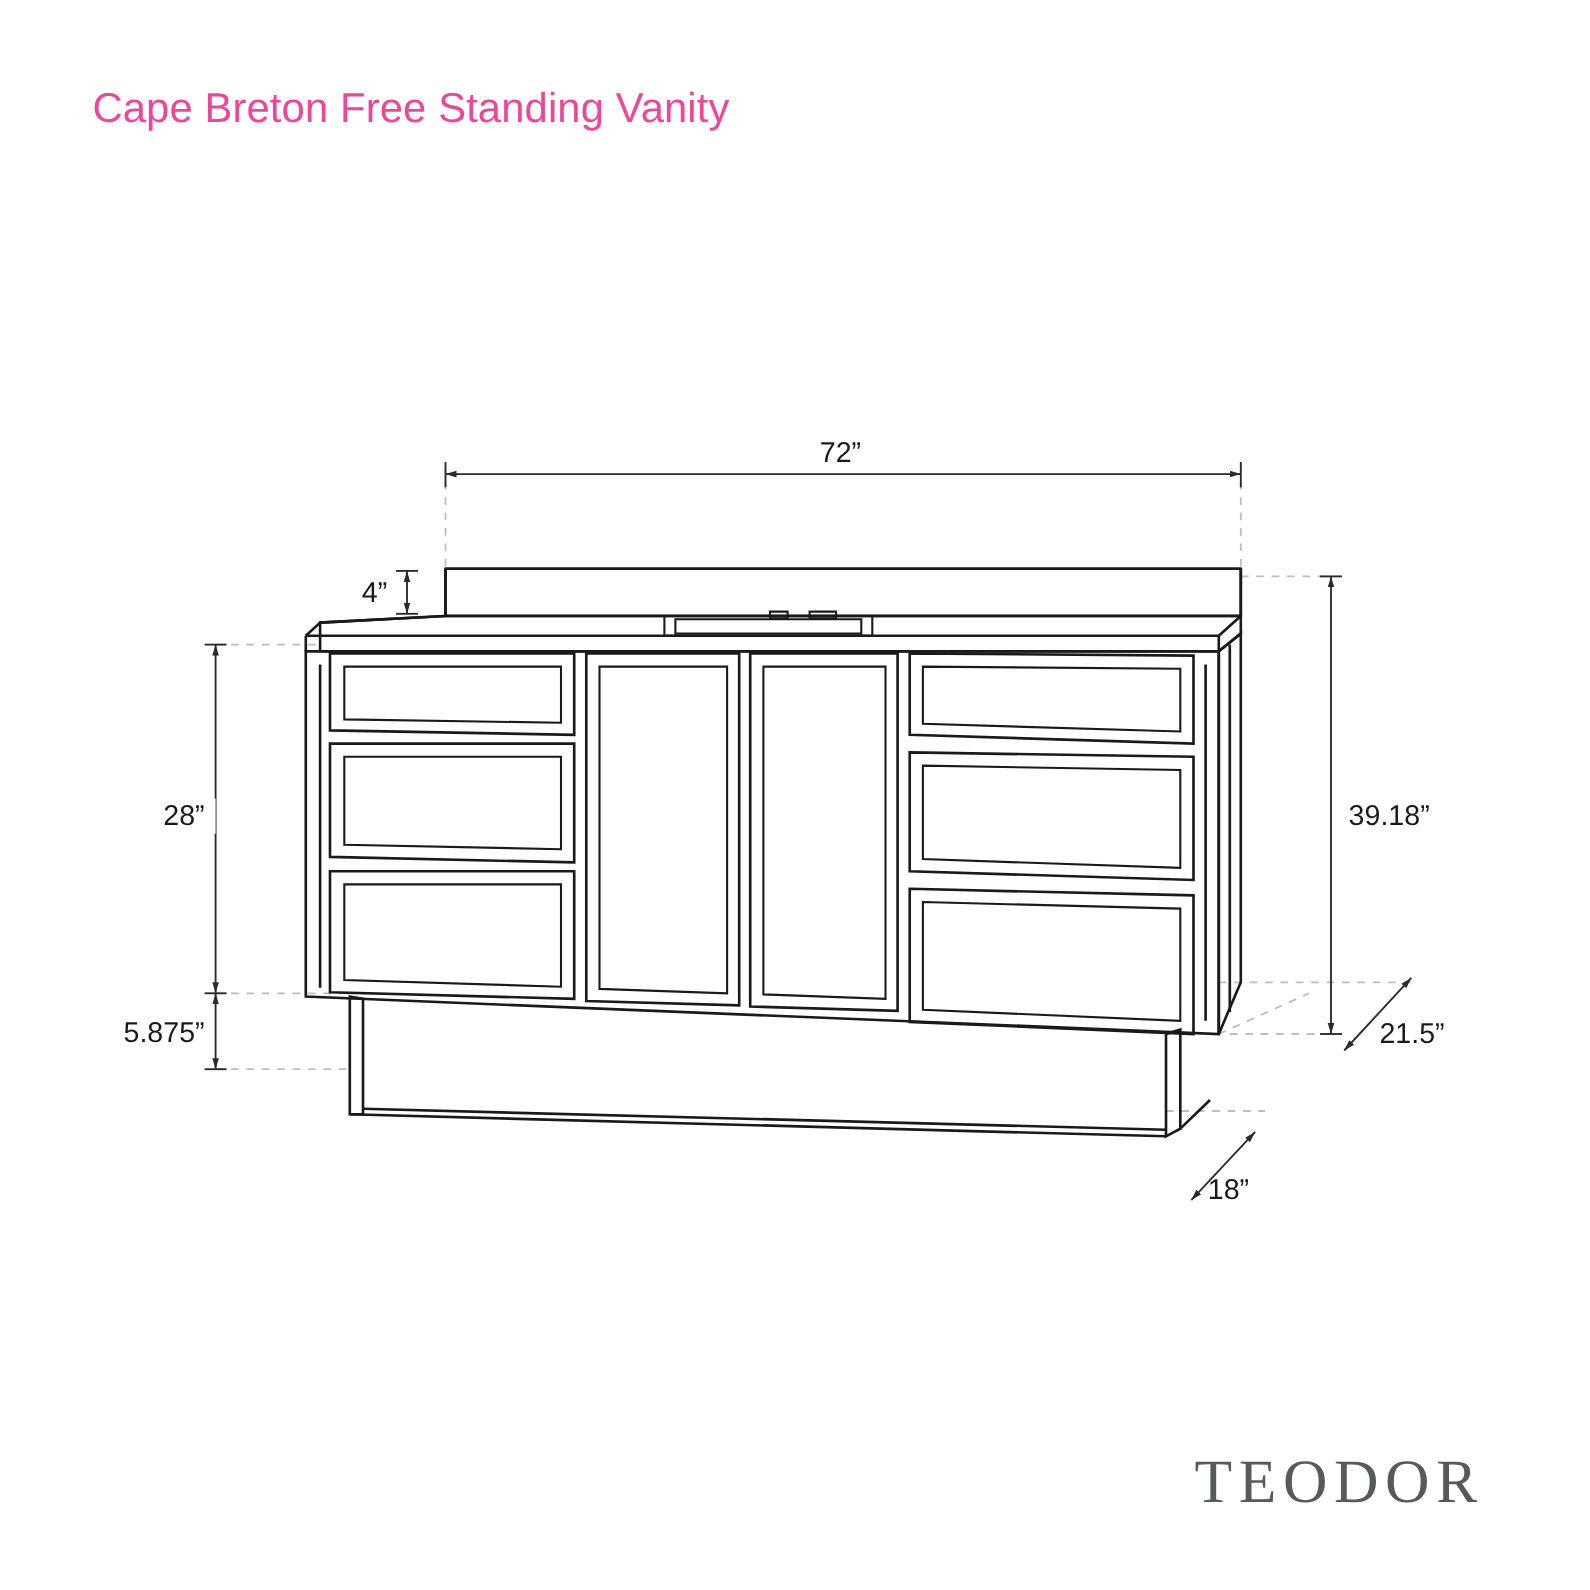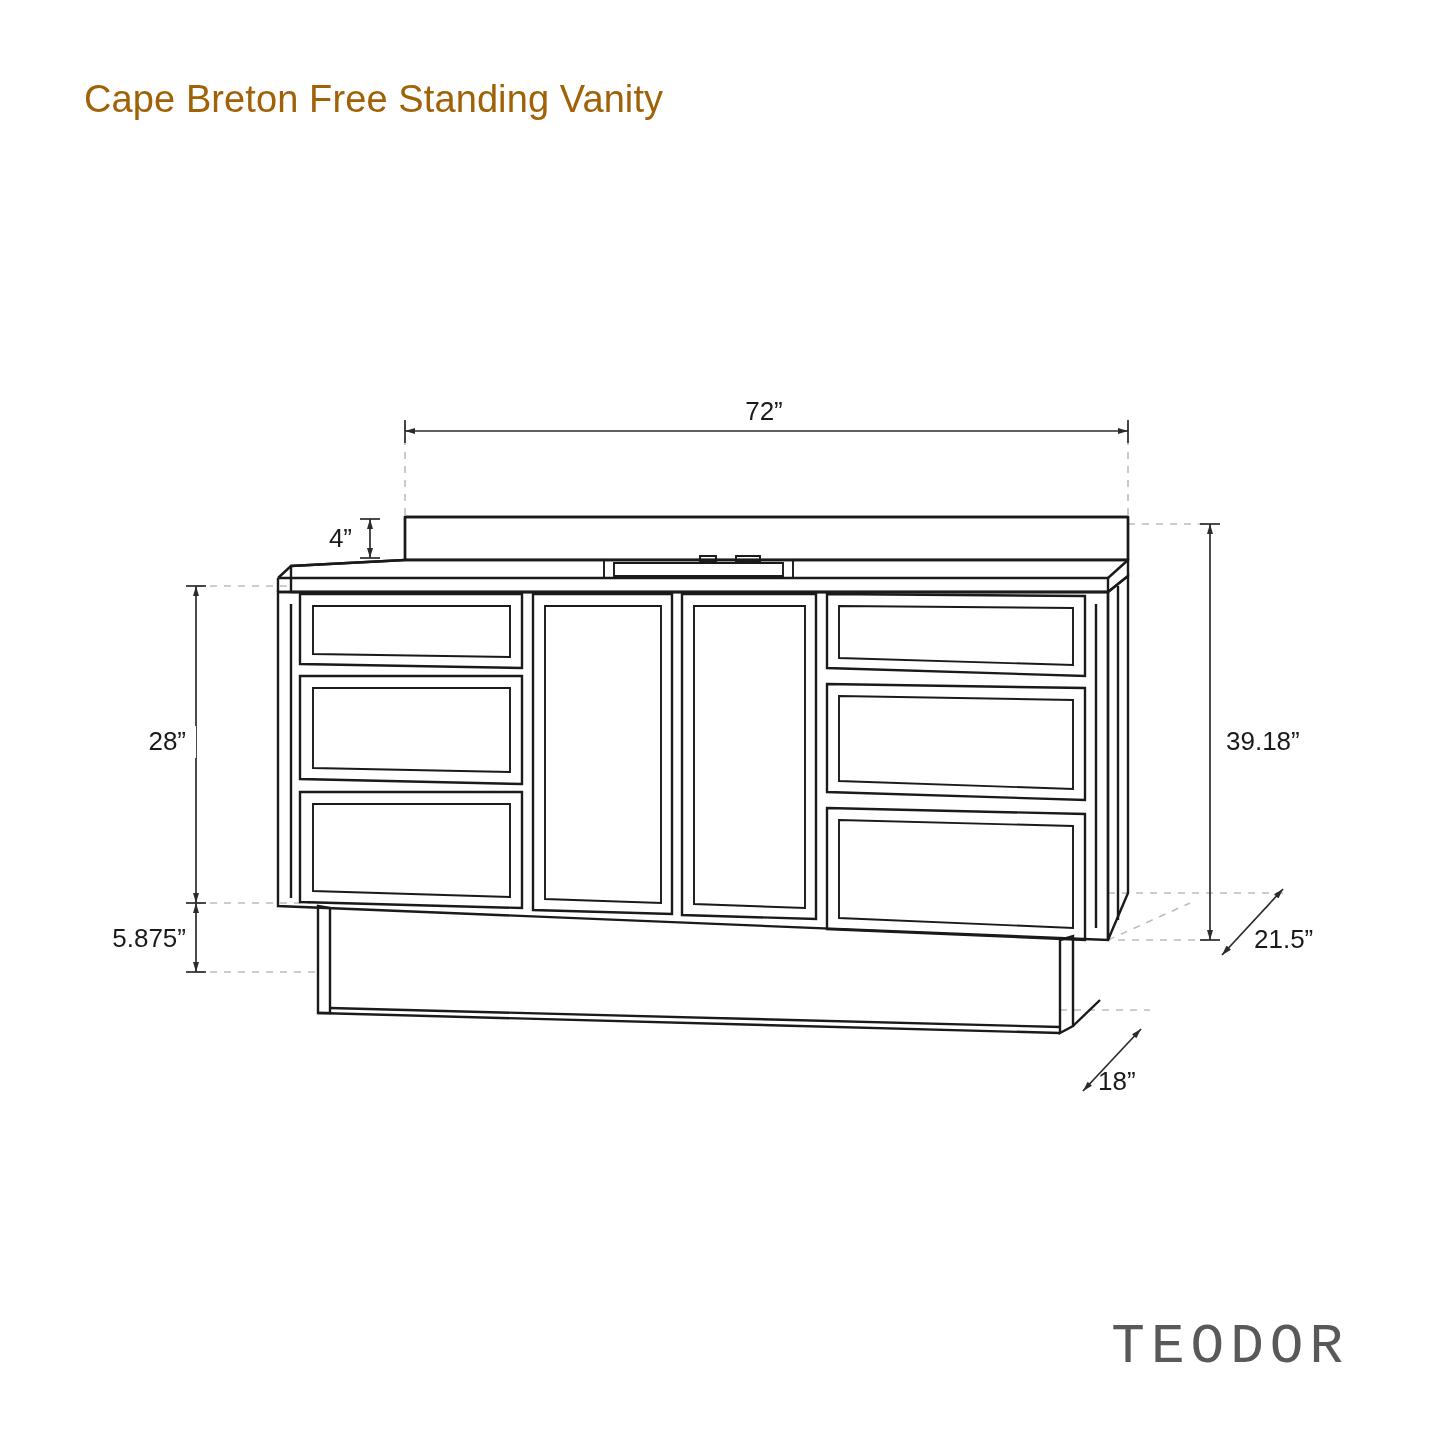--- a/index.html
+++ b/index.html
@@ -21,40 +21,40 @@
   }
   .title-block {
     position: absolute;
     left: 84px;
     top: 74px;
     line-height: 1.32;
   }
   .title-line {
     font-size: 38px;
     font-weight: 400;
-    color: #a16207;
+    color: #ec4899;
     letter-spacing: 0.1px;
     white-space: nowrap;
   }
   .drawing {
     position: absolute;
     left: 0;
     top: 0;
     width: 1445px;
     height: 1445px;
   }
   .brand {
     position: absolute;
     right: 96px;
     bottom: 66px;
     font-size: 56px;
     letter-spacing: 6px;
     color: #58595b;
     font-weight: 300;
-    font-family: Liberation Mono, monospace;
+    font-family: Liberation Serif, serif;
   }
 </style>
 </head>
 <body>
 
 <div class="page">
 
   <div class="title-block">
     <div class="title-line">Cape Breton Free Standing Vanity</div>
   </div>

